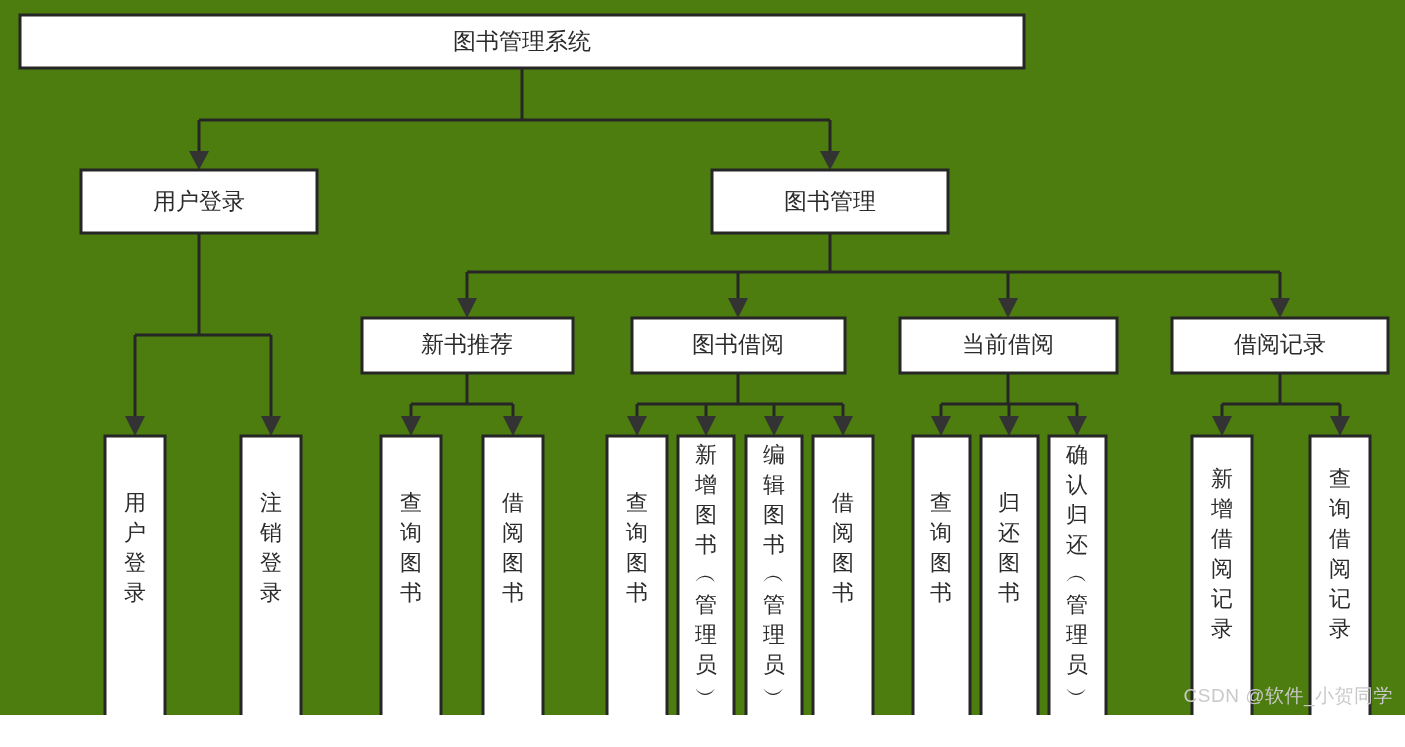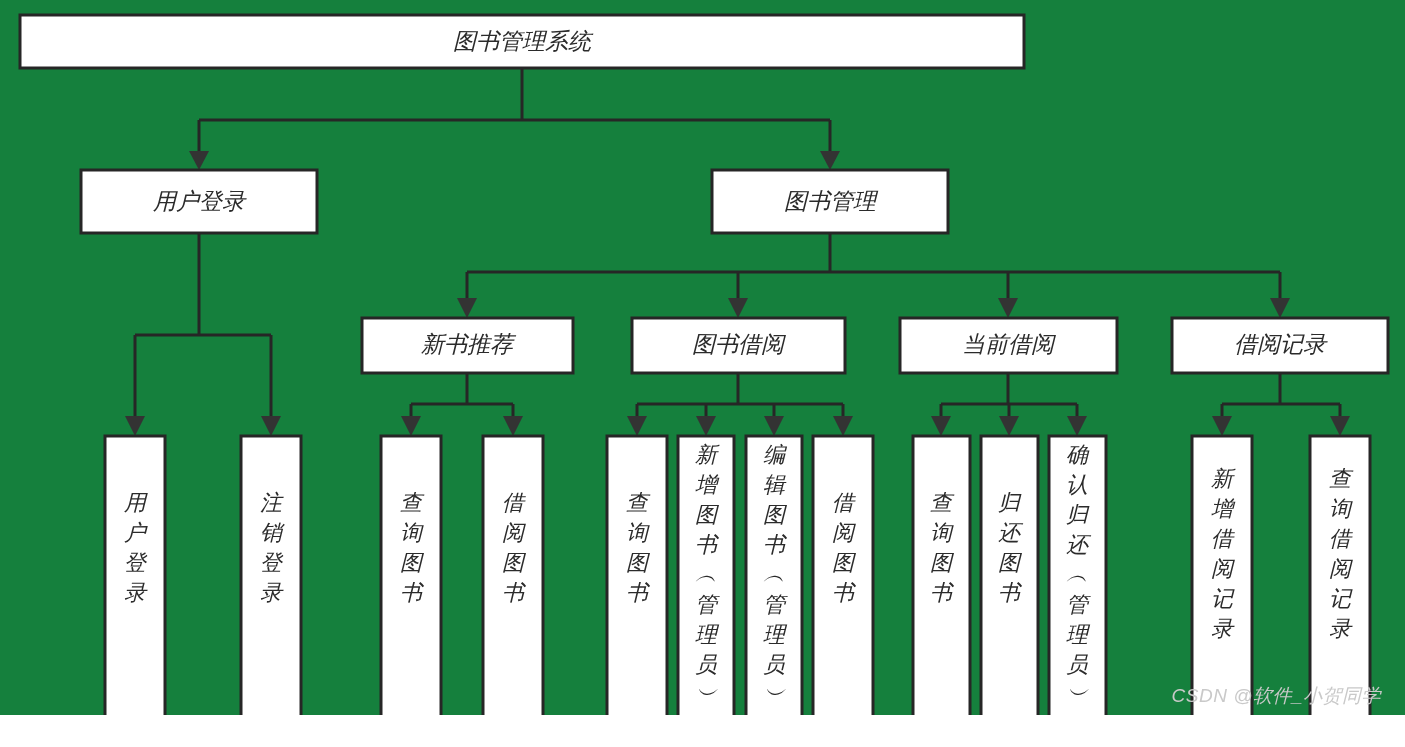--- a/index.html
+++ b/index.html
@@ -8,23 +8,22 @@
     padding: 0;
     background: #ffffff;
   }
   body {
     font-family: "Liberation Sans", "DejaVu Sans", sans-serif;
   }
   #diagram-root {
     position: relative;
     width: 1405px;
     height: 715px;
-    background: #15803d;
+    background: #4d7c0f;
     overflow: hidden;
-    font-style: italic;
   }
   svg.diagram-canvas {
     position: absolute;
     left: 0;
     top: 0;
     width: 1405px;
     height: 747px;
     display: block;
   }
   .node-rect {
@@ -50,21 +49,21 @@
     dominant-baseline: middle;
   }
   .node-label-v {
     font-family: "Liberation Sans", "DejaVu Sans", sans-serif;
     font-size: 22px;
     fill: #2b2b2b;
     text-anchor: middle;
   }
   .watermark {
     position: absolute;
-    right: 24px;
+    right: 12px;
     bottom: 6px;
     font-family: "Liberation Sans", "DejaVu Sans", sans-serif;
     font-size: 19px;
     color: #c9c9c9;
     letter-spacing: 0.5px;
     user-select: none;
     white-space: nowrap;
   }
 </style>
 </head>

